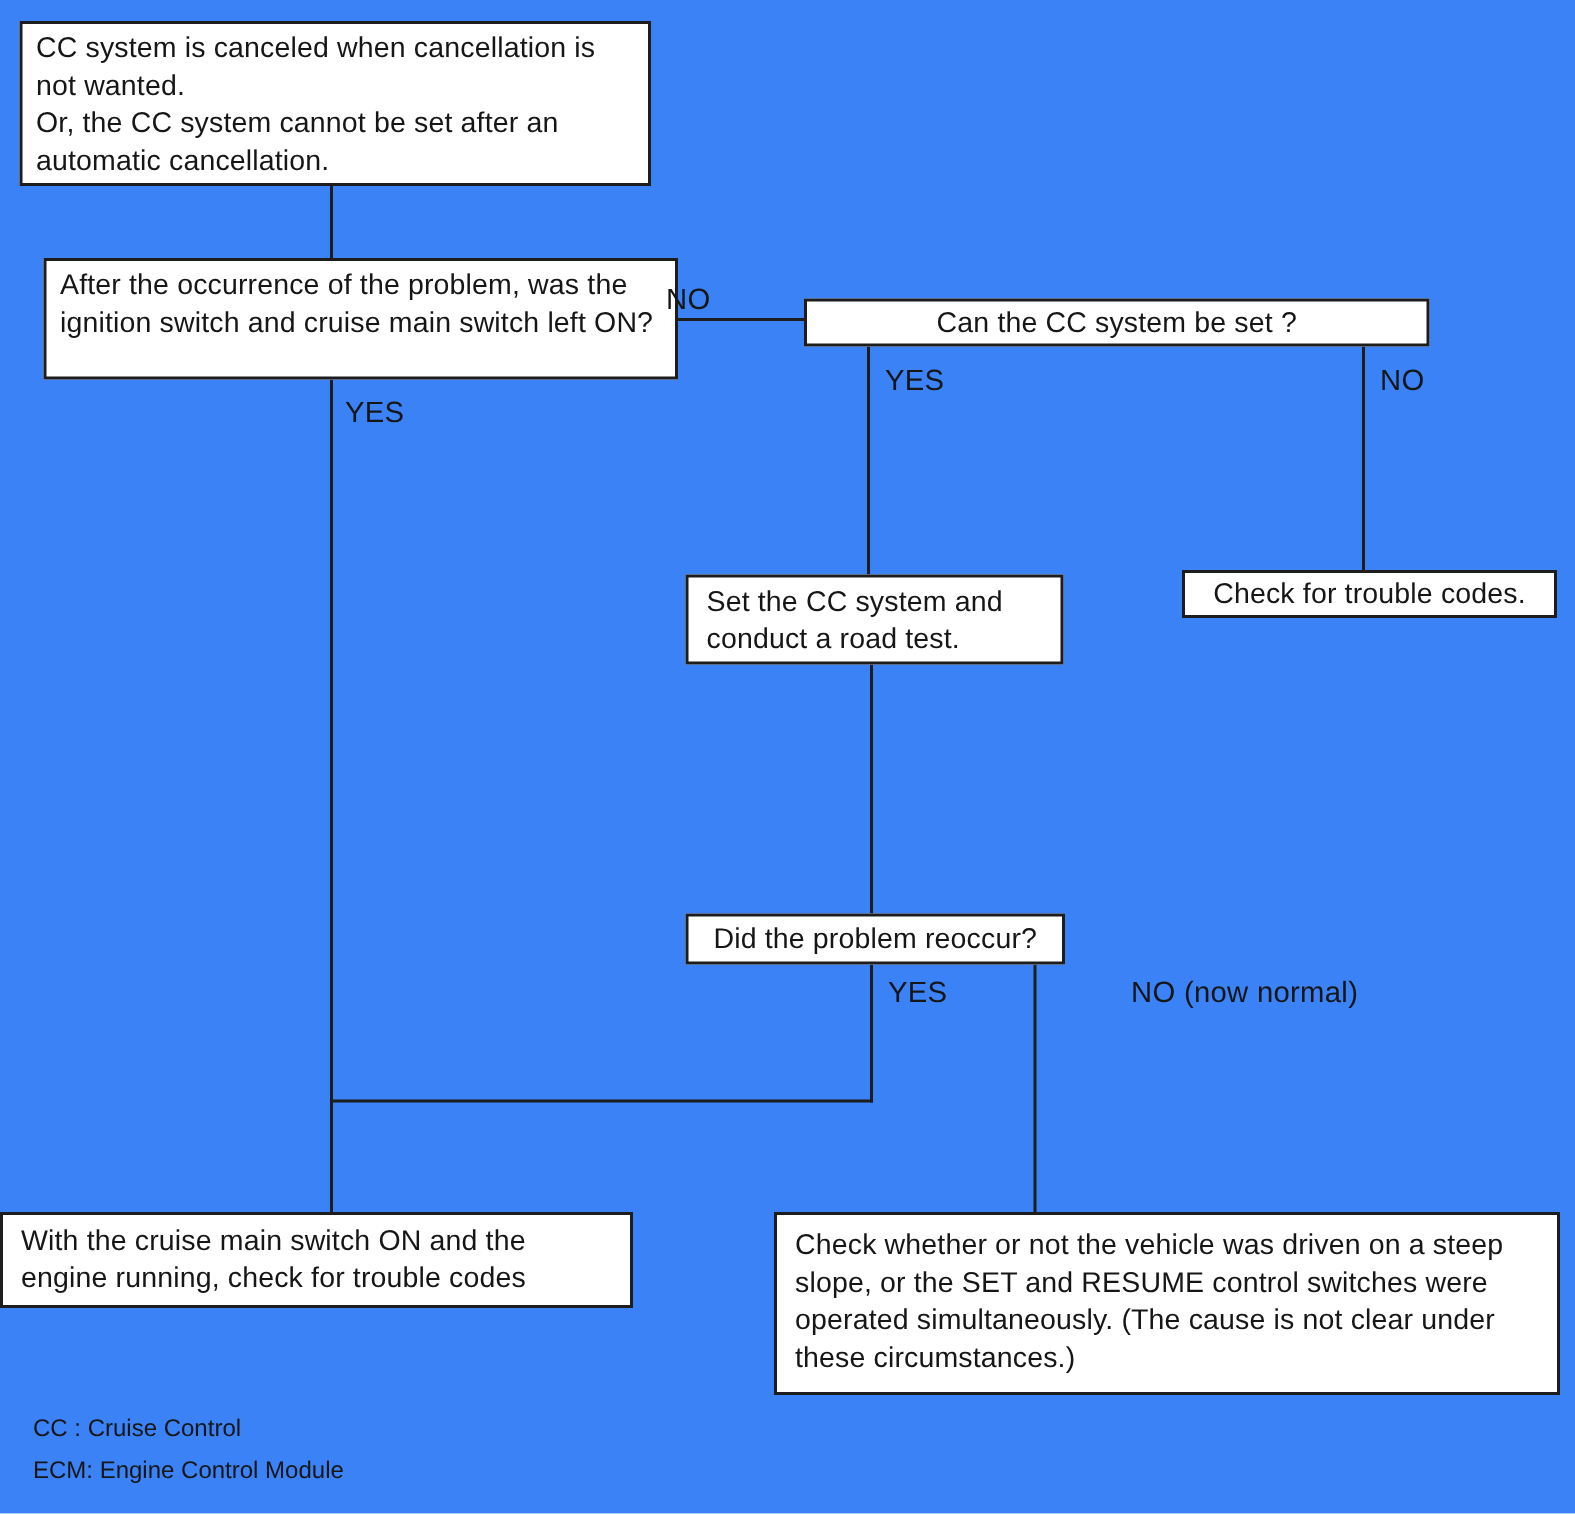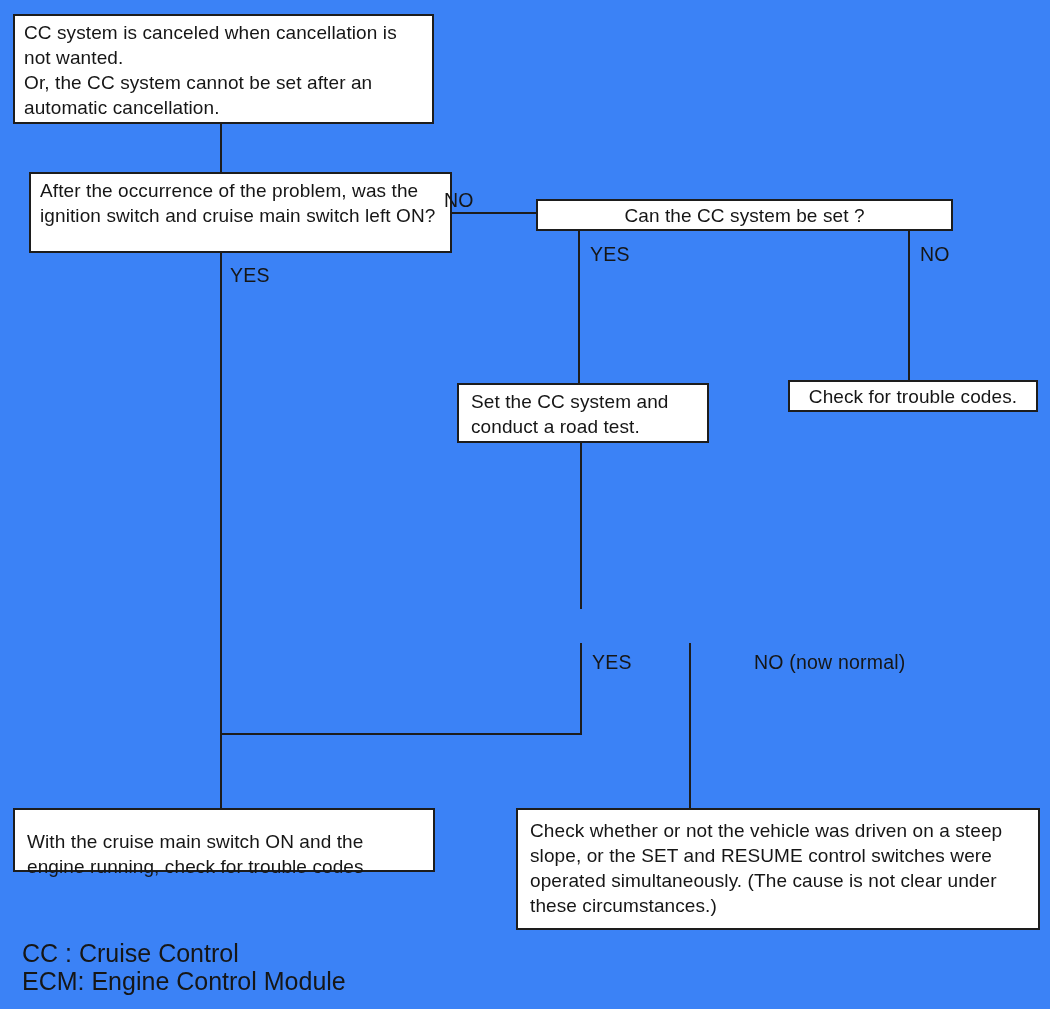--- a/index.html
+++ b/index.html
@@ -47,21 +47,21 @@
   }
   .branch-label {
     position: absolute;
     font-size: 19.5px;
     line-height: 22px;
     white-space: nowrap;
     letter-spacing: 0.2px;
   }
   .legend-line {
     position: absolute;
-    font-size: 25px;
+    font-size: 16px;
     line-height: 26px;
     white-space: nowrap;
   }
 </style>
 </head>
 <body>
 
 <div id="canvas">
 
   <div class="vline" style="left:220px; top:123px; height:49px;"></div>
@@ -79,22 +79,23 @@
 
   <div class="node pad" style="left:29px; top:172px; width:423px; height:81px;">After the occurrence of the problem, was the ignition switch and cruise main switch left ON?</div>
 
   <div class="node pad" style="left:457px; top:383px; width:252px; height:60px; padding-left:12px;">Set the CC system and
 conduct a road test.</div>
 
   <div class="node center" style="left:536px; top:199px; width:417px; height:32px;">Can the CC system be set ?</div>
 
   <div class="node center" style="left:788px; top:380px; width:250px; height:32px;">Check for trouble codes.</div>
 
+  <div class="node center" style="left:457px; top:609px; width:253px; height:34px;">Did the problem reoccur?</div>
 
-  <div class="node pad" style="left:13px; top:808px; width:422px; height:64px; padding-left:12px; padding-top:19px;">With the cruise main switch ON and the
+  <div class="node pad" style="left:0; top:808px; width:422px; height:64px; padding-left:12px; padding-top:5px;">With the cruise main switch ON and the
 engine running, check for trouble codes</div>
 
   <div class="node" style="left:516px; top:808px; width:524px; height:122px; padding:8px 20px 0 12px; white-space:normal;">Check whether or not the vehicle was driven on a steep slope, or the SET and RESUME control switches were operated simultaneously. (The cause is not clear under these circumstances.)</div>
 
   <div class="branch-label" style="left:444px; top:189px;">NO</div>
 
   <div class="branch-label" style="left:230px; top:264px;">YES</div>
 
   <div class="branch-label" style="left:590px; top:243px;">YES</div>
 

